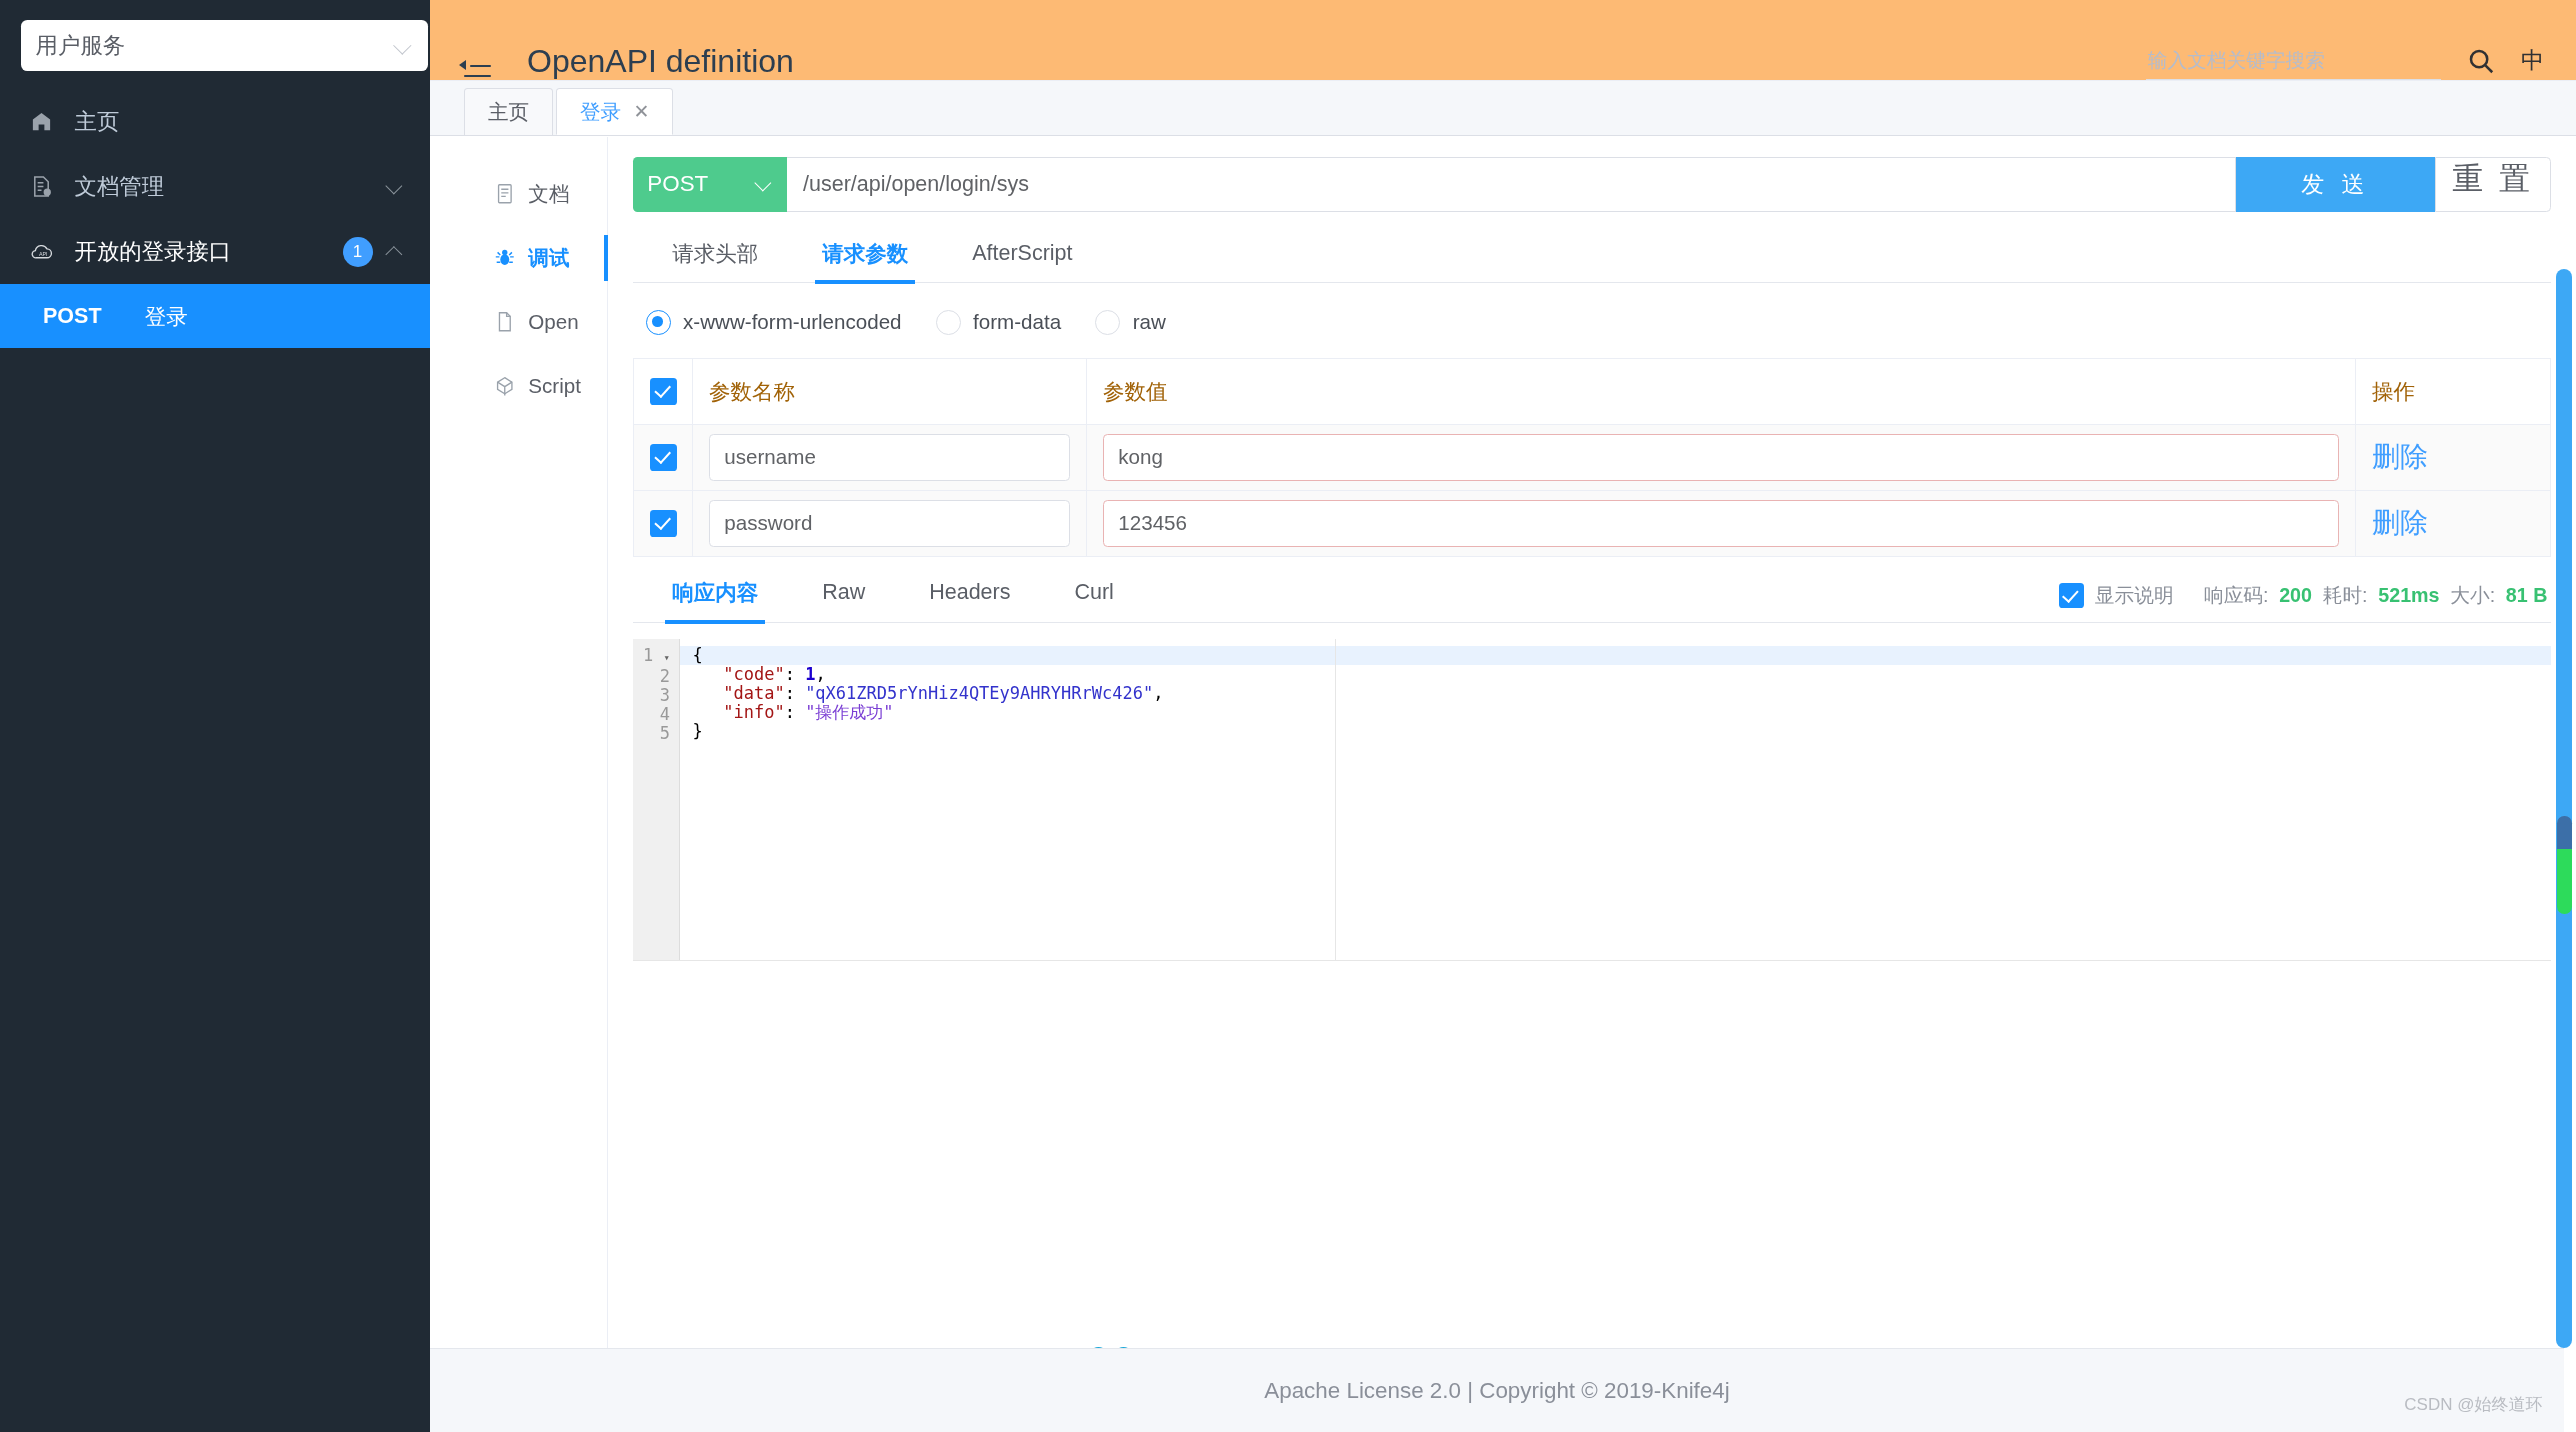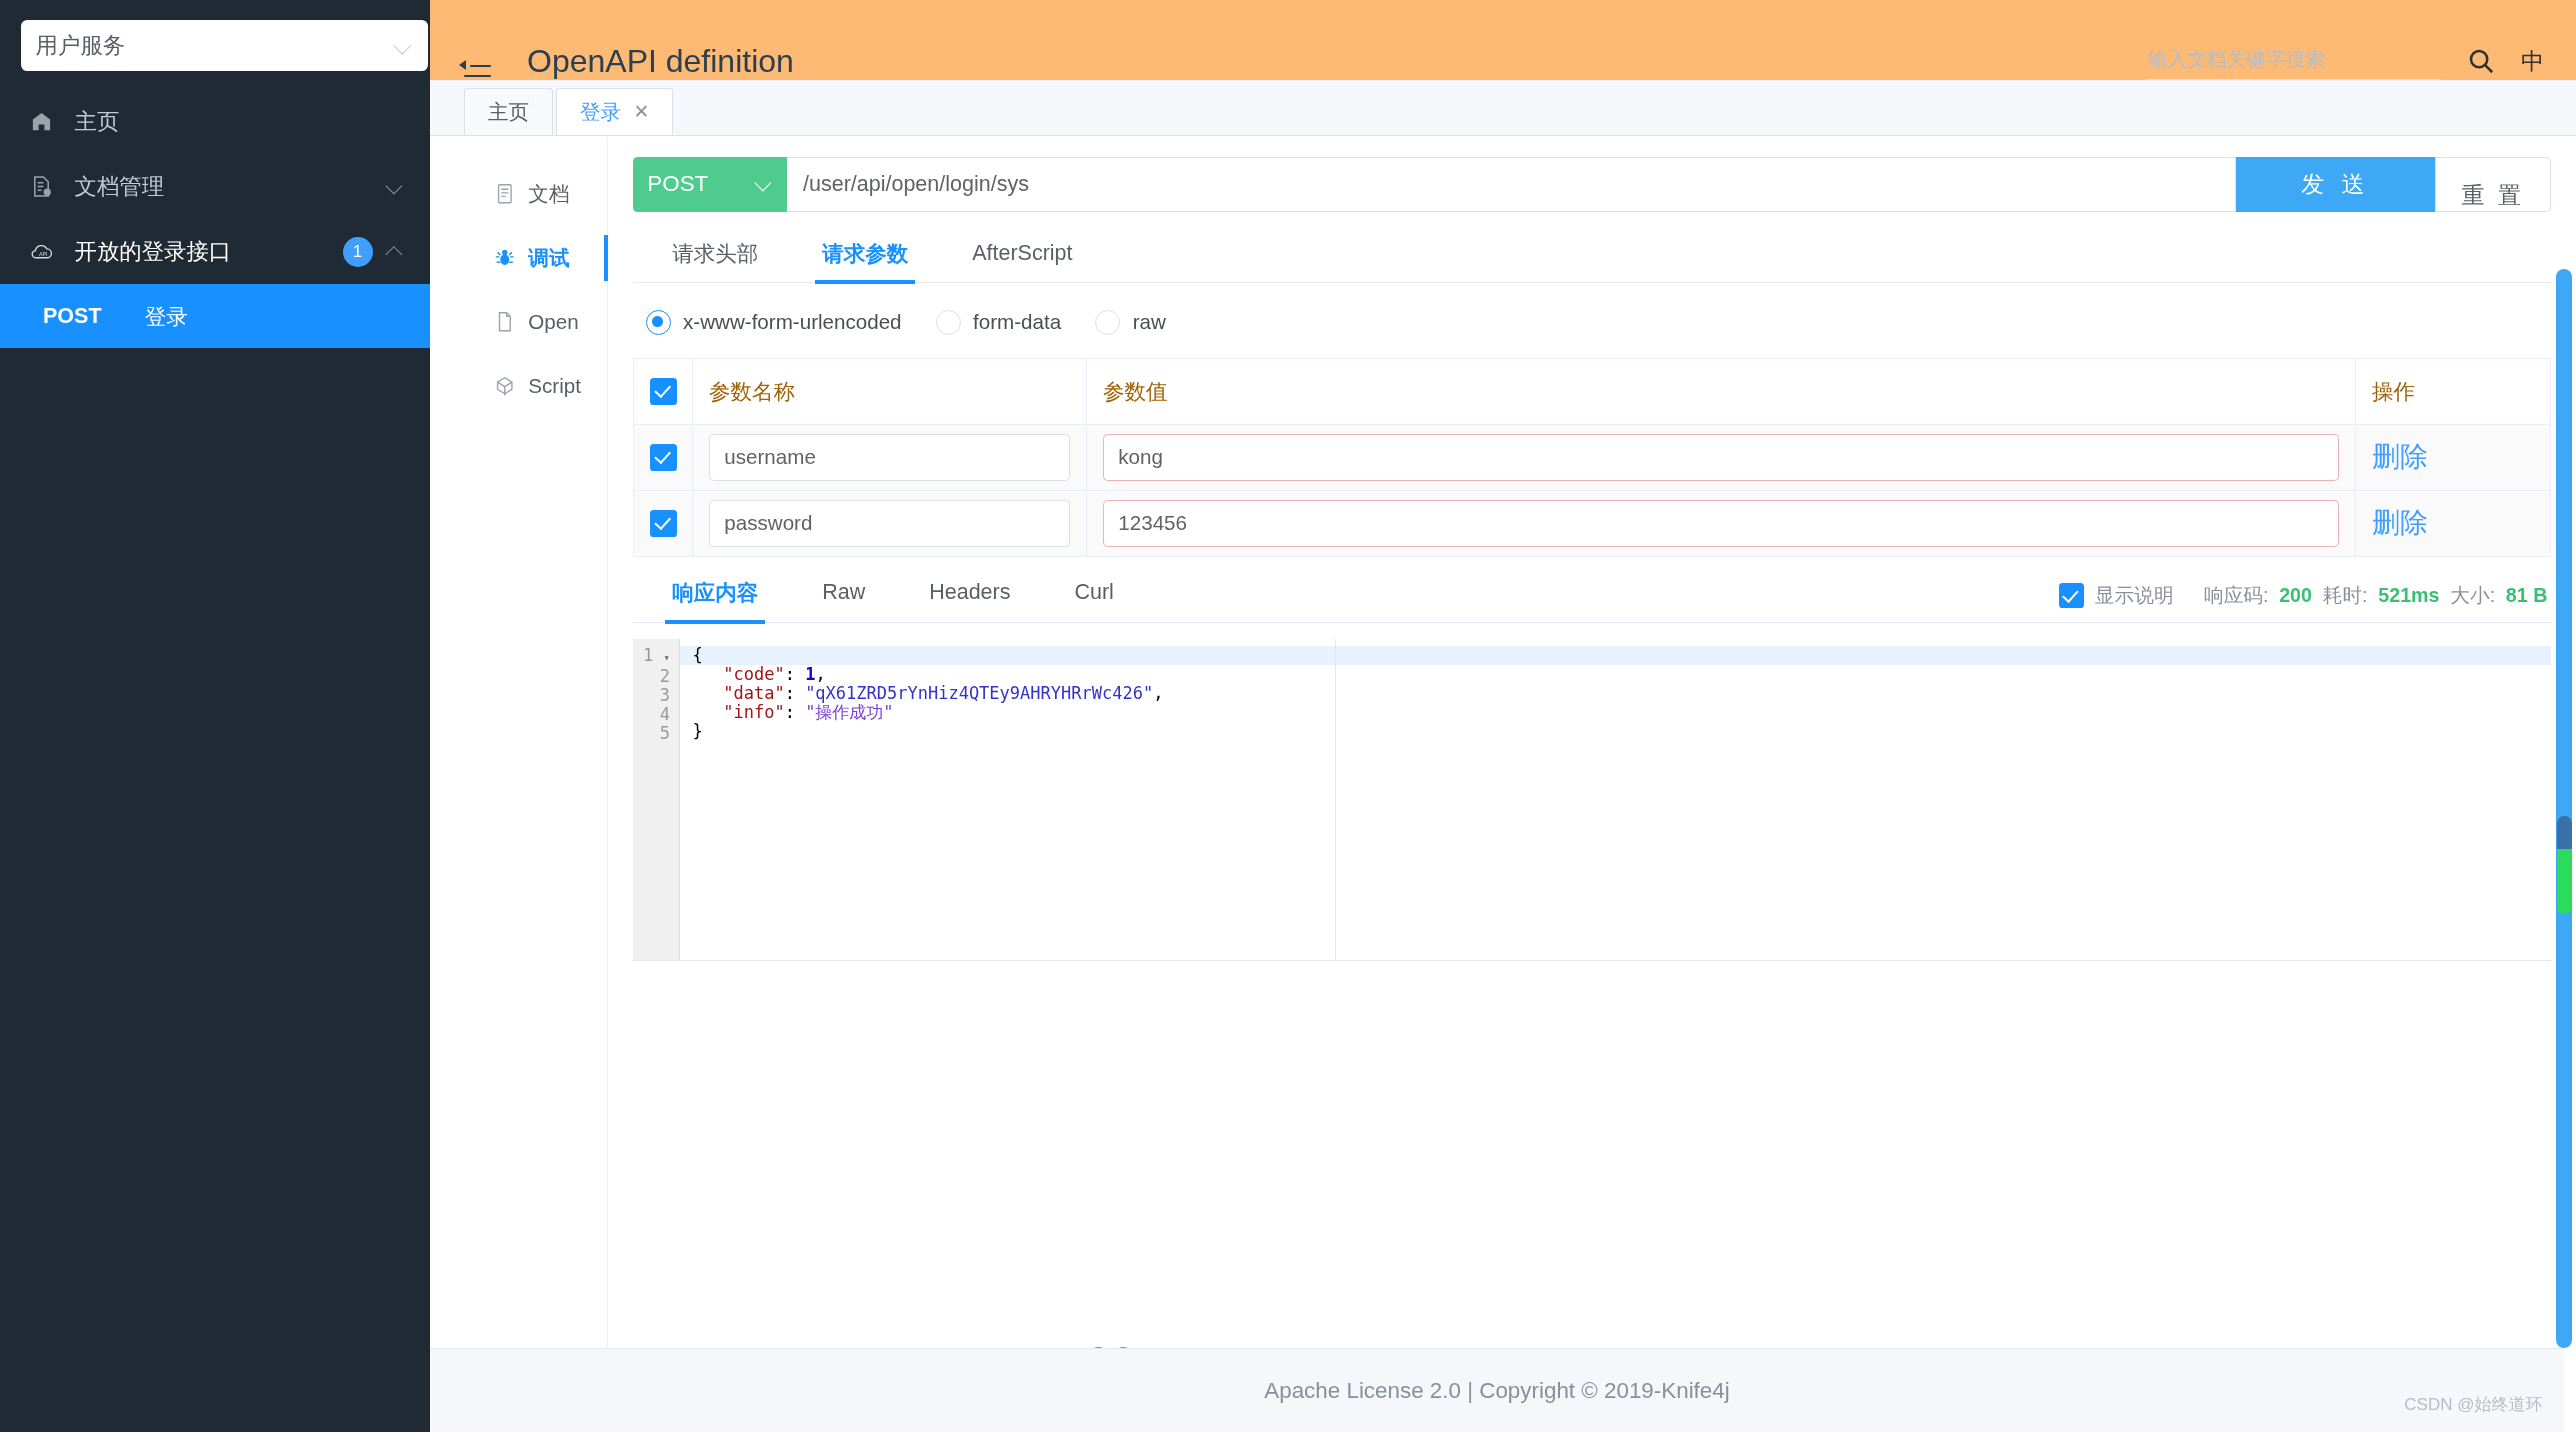--- a/index.html
+++ b/index.html
@@ -74,21 +74,21 @@
     position:absolute; left:0; top:7.2px; width:0;height:0;
     border-top:5.4px solid transparent;border-bottom:5.4px solid transparent;
     border-right:7.2px solid #2c3e50;
   }
   #page-title{ margin-left:36px; font-size:32px; color:#2c3e50; }
   .top-right{ position:absolute; right:32px; display:flex; align-items:center; gap:25px; }
   .search-wrap{ position:relative; width:295px; }
   .search-wrap input{
     width:100%; border:none; border-bottom:0.9px solid #dcdfe6; outline:none;
     font-size:19.7px; color:#606266; padding:7.2px 1.8px; background:transparent;
-    font-family:Liberation Mono, monospace;
+    font-family:Liberation Serif, serif;
   }
   .search-wrap input::placeholder{ color:#b4bccc; }
   .s-icon{ width:30px; height:30px; cursor:pointer; }
   .lang{ font-size:23px; color:#303133; cursor:pointer; }
 
   
   #tabbar{
     height:55px; background:#f5f7fa; border-bottom:0.9px solid #dcdfe6;
     display:flex; align-items:flex-end; padding-left:34px;
   }
@@ -136,21 +136,21 @@
     flex:1; height:55px; border:0.9px solid #dcdfe6; border-left:none;
     display:flex; align-items:center; padding:0 16px; font-size:21.5px; color:#606266;
   }
   .btn-send{
     width:199px; height:55px; background:#3da8f5; color:#fff; font-size:23px;
     display:flex; align-items:center; justify-content:center; cursor:pointer;
     letter-spacing:5.4px;
   }
   .btn-reset{
     width:116px; height:55px; border:0.9px solid #dcdfe6; border-radius:0 4.5px 4.5px 0;
-    background:#fff; color:#5a5e66; font-size:23px; display:flex; align-items:flex-end;
+    background:#fff; color:#5a5e66; font-size:31px; display:flex; align-items:flex-start;
     justify-content:center; cursor:pointer; letter-spacing:3.6px;
   }
 
   
   .reqtabs{
     display:flex; align-items:center; margin-top:27px; border-bottom:1.8px solid #e4e7ed;
     padding-left:7.2px;
   }
   .rtab{
     padding:0 32px 14.3px 32px; font-size:21.5px; color:#5a5e66; cursor:pointer;

